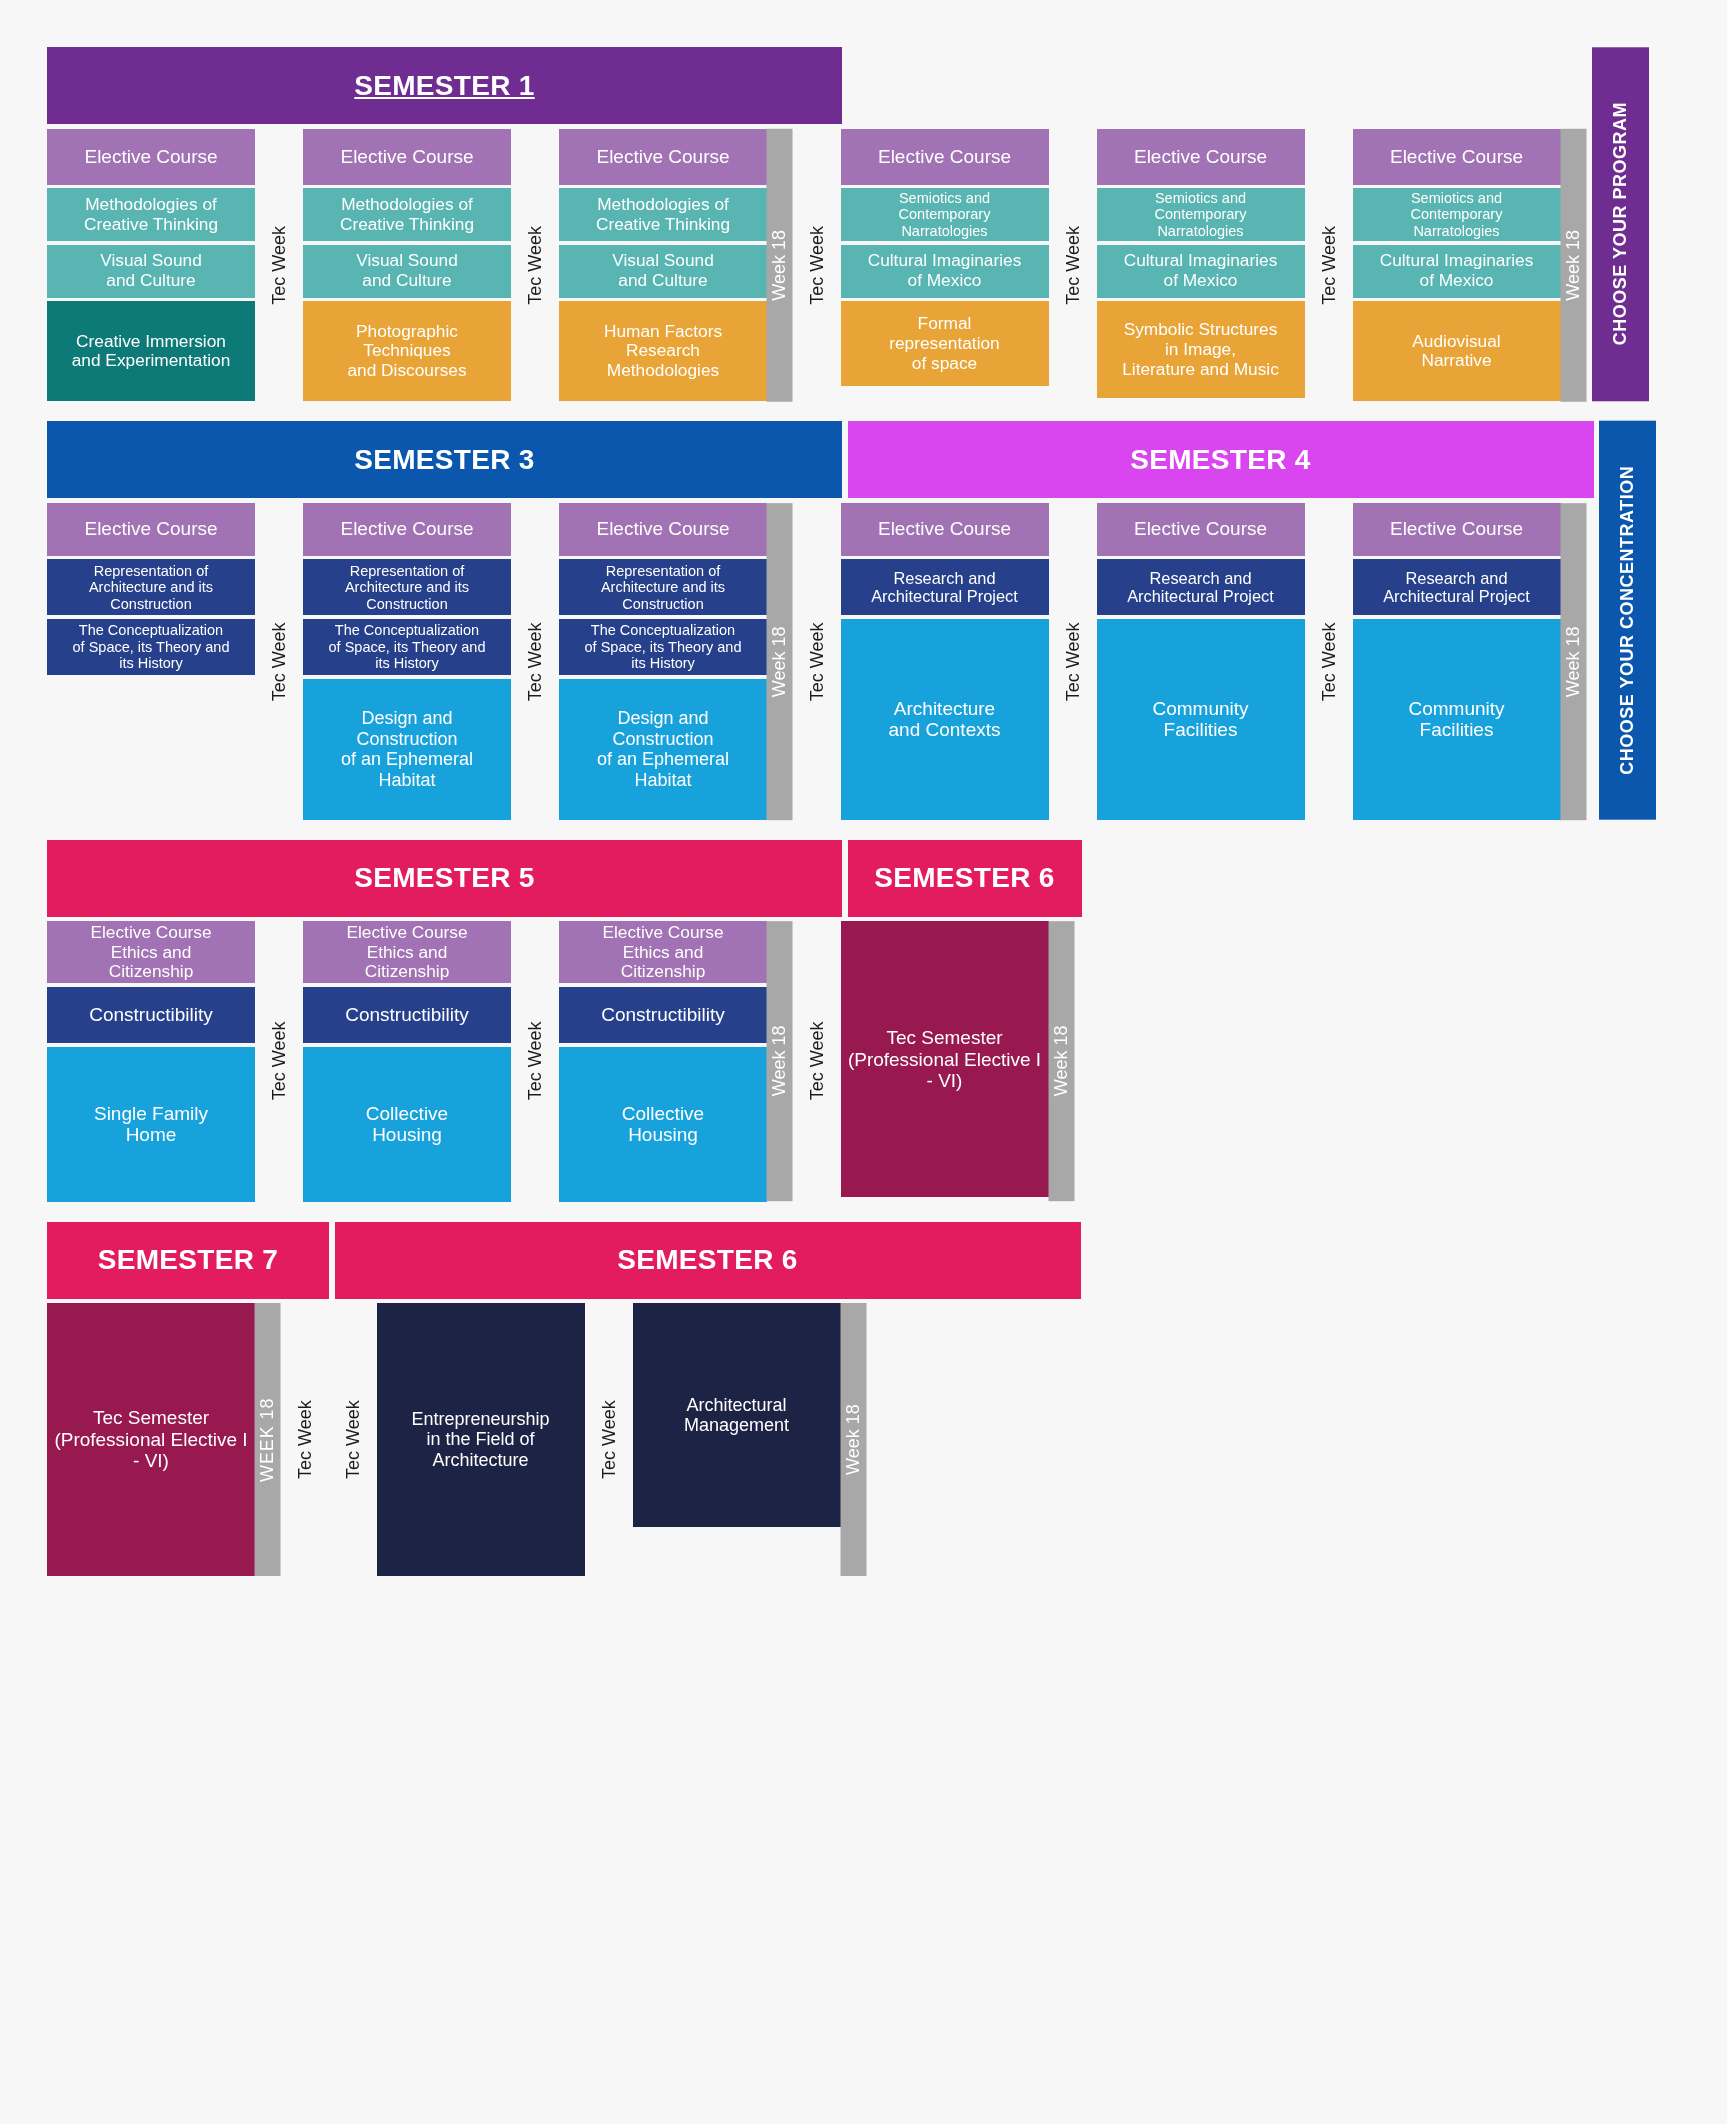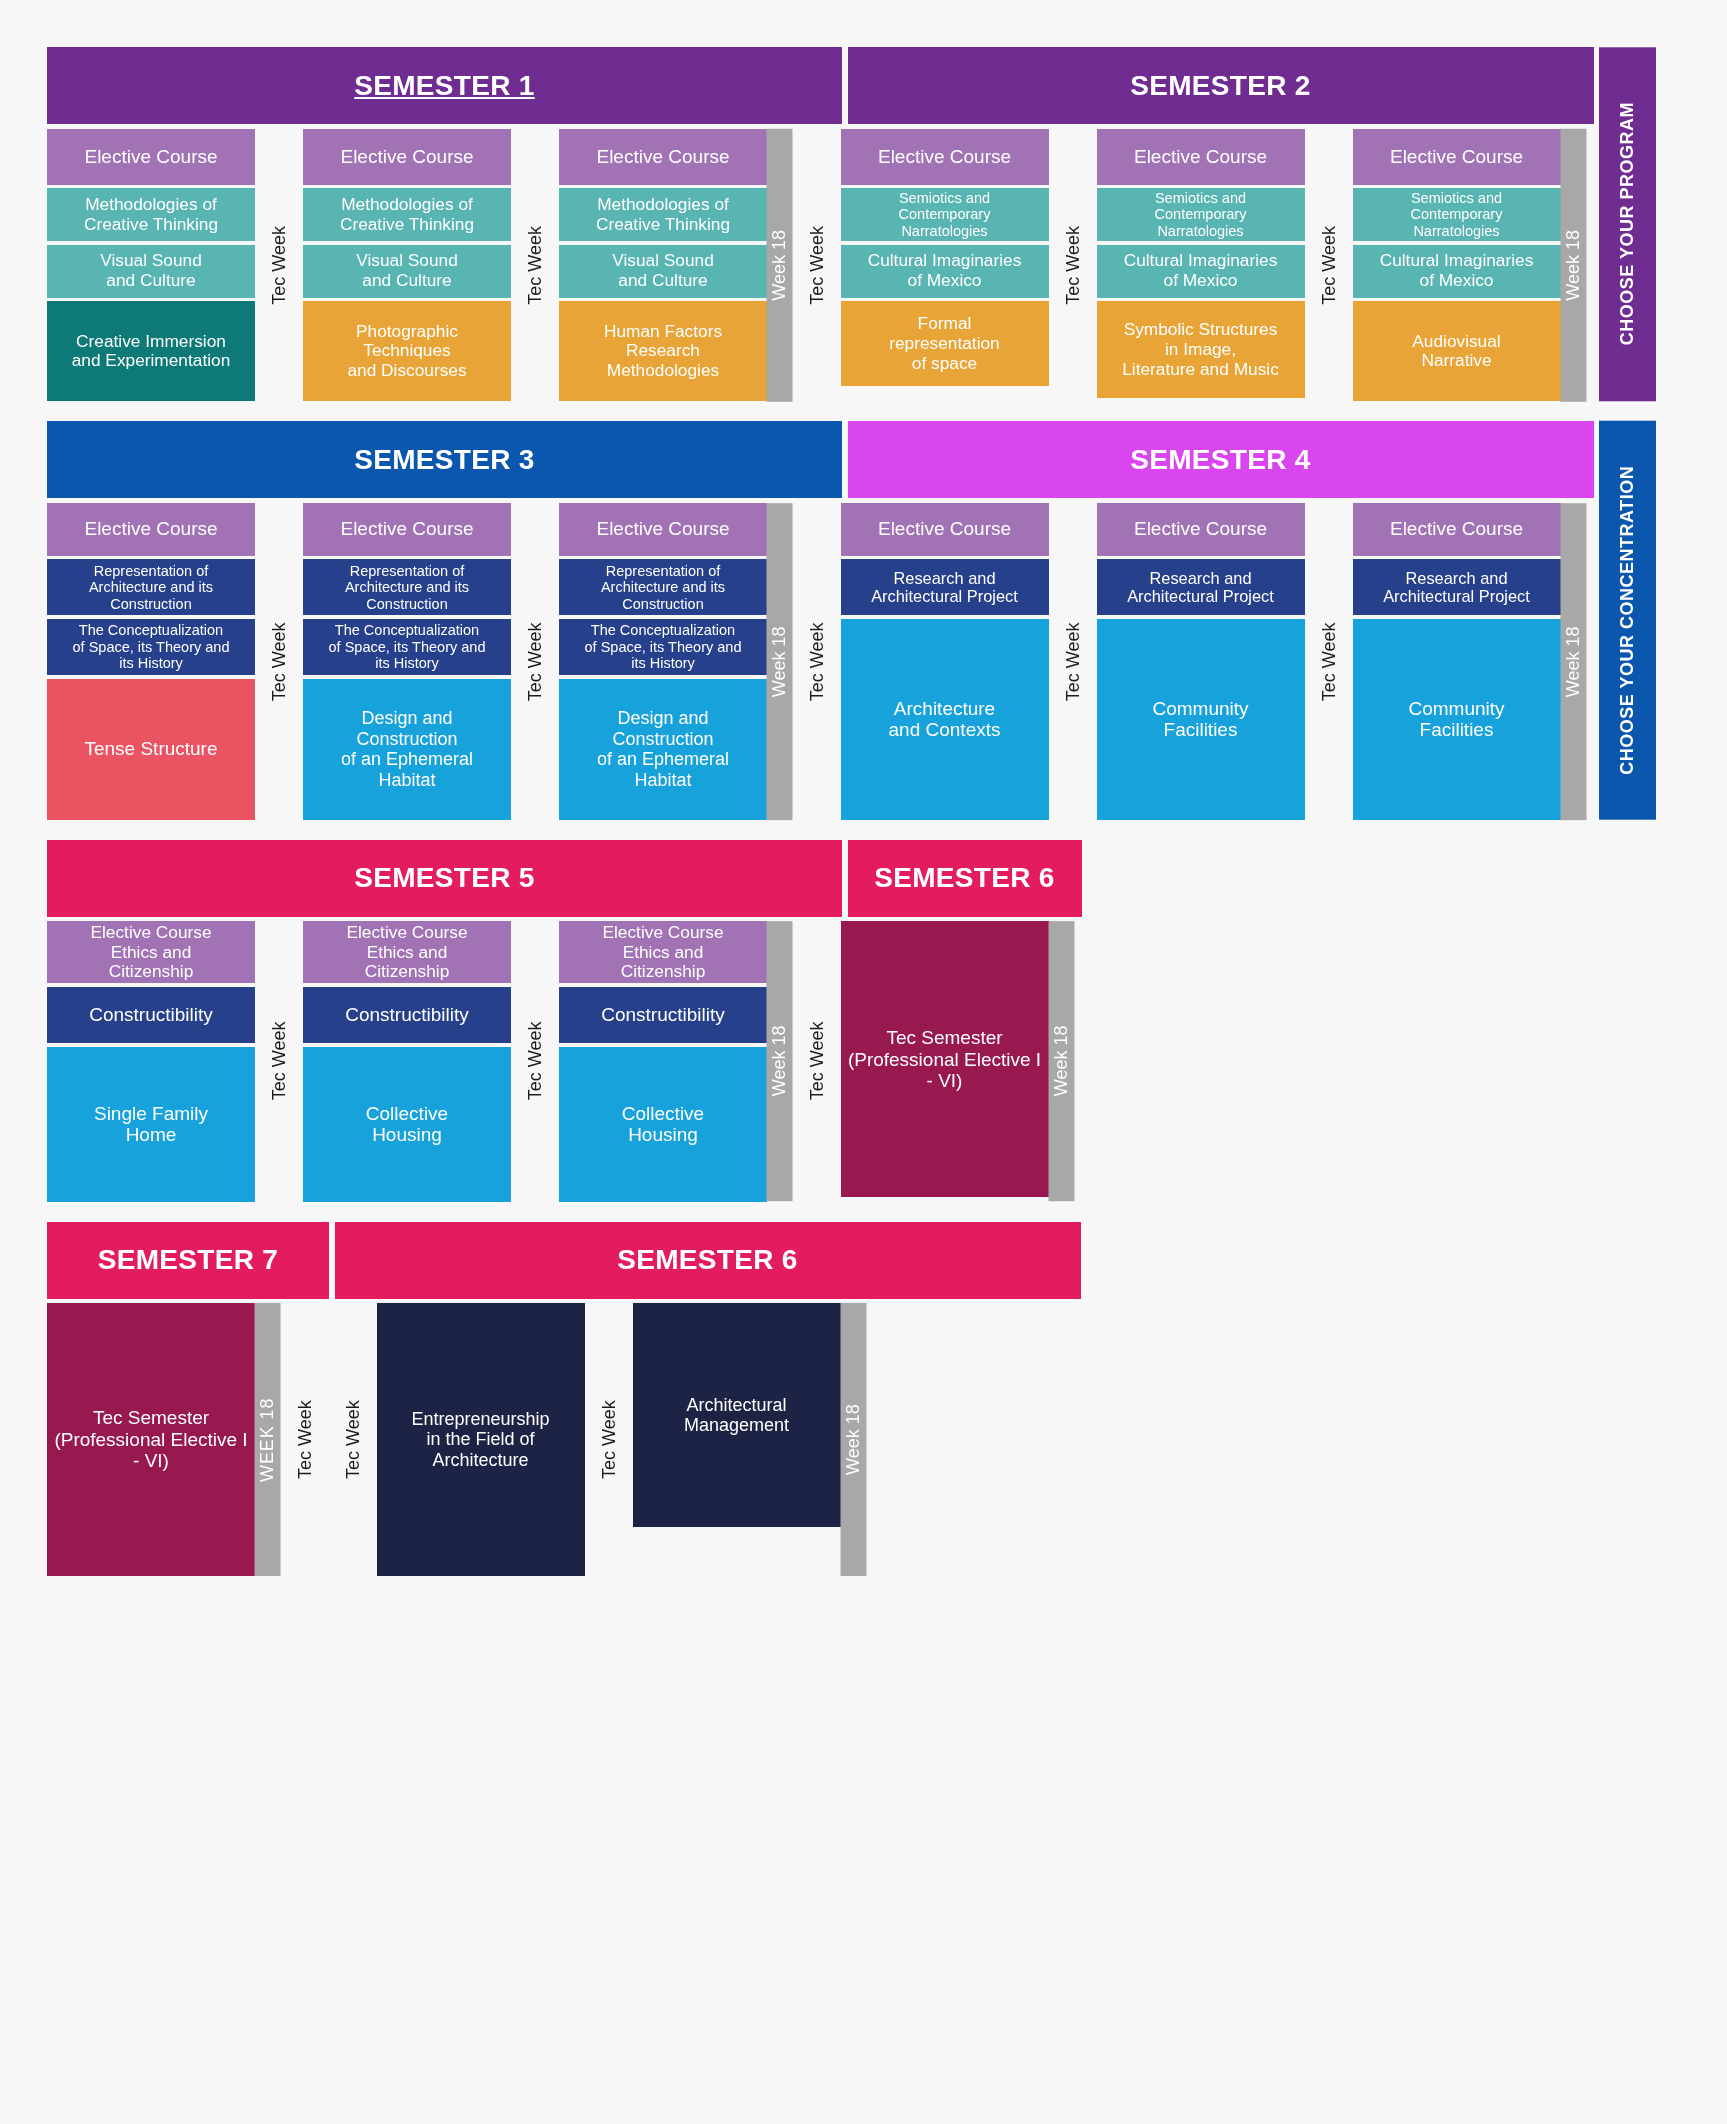--- a/index.html
+++ b/index.html
@@ -101,21 +101,20 @@
   .choose-spacer { width: 55px; }
 </style>
 </head>
 <body>
 
 <div id="root">
     <div class="sem-row">
       <div class="row-main">
         <div class="headers">
           <div class="sem-header" style="background: rgb(111, 44, 145); width: 795px; text-decoration: underline;">SEMESTER 1</div>
-          <div class="sem-header" style="background: rgb(111, 44, 145); width: 746px;">SEMESTER 2</div>
         </div>
         <div class="cols">
           <div class="track" style="width: 208px;">
             <div class="block" style="background: rgb(161, 115, 181); height: 56px; font-size: 19px;">Elective Course</div>
             <div class="block" style="background: rgb(88, 181, 178); height: 53px; font-size: 17.3px;">Methodologies of<br>Creative Thinking</div>
             <div class="block" style="background: rgb(88, 181, 178); height: 53px; font-size: 17.3px;">Visual Sound<br>and Culture</div>
             <div class="block" style="background: rgb(13, 122, 120); height: 100px; font-size: 17.3px;">Creative Immersion<br>and Experimentation</div>
           </div>
           <div class="tecweek" style="width: 48px;">Tec Week</div>
           <div class="track" style="width: 208px;">
@@ -162,21 +161,20 @@
       <div class="row-main">
         <div class="headers">
           <div class="sem-header" style="background: rgb(10, 87, 173); width: 795px;">SEMESTER 3</div>
           <div class="sem-header" style="background: #d946ef; width: 746px;">SEMESTER 4</div>
         </div>
         <div class="cols">
           <div class="track" style="width: 208px;">
             <div class="block" style="background: rgb(161, 115, 181); height: 53px; font-size: 19px;">Elective Course</div>
             <div class="block" style="background: rgb(38, 64, 139); height: 56px; font-size: 14.5px;">Representation of<br>Architecture and its<br>Construction</div>
             <div class="block" style="background: rgb(38, 64, 139); height: 56px; font-size: 14.5px;">The Conceptualization<br>of Space, its Theory and<br>its History</div>
-            <div class="block" style="background: rgb(234, 84, 98); height: 141px; font-size: 19px;">Tense Structure</div>
           </div>
           <div class="tecweek" style="width: 48px;">Tec Week</div>
           <div class="track" style="width: 208px;">
             <div class="block" style="background: rgb(161, 115, 181); height: 53px; font-size: 19px;">Elective Course</div>
             <div class="block" style="background: rgb(38, 64, 139); height: 56px; font-size: 14.5px;">Representation of<br>Architecture and its<br>Construction</div>
             <div class="block" style="background: rgb(38, 64, 139); height: 56px; font-size: 14.5px;">The Conceptualization<br>of Space, its Theory and<br>its History</div>
             <div class="block" style="background: rgb(24, 162, 220); height: 141px; font-size: 18px;">Design and<br>Construction<br>of an Ephemeral<br>Habitat</div>
           </div>
           <div class="tecweek" style="width: 48px;">Tec Week</div>
           <div class="track" style="width: 208px;">

